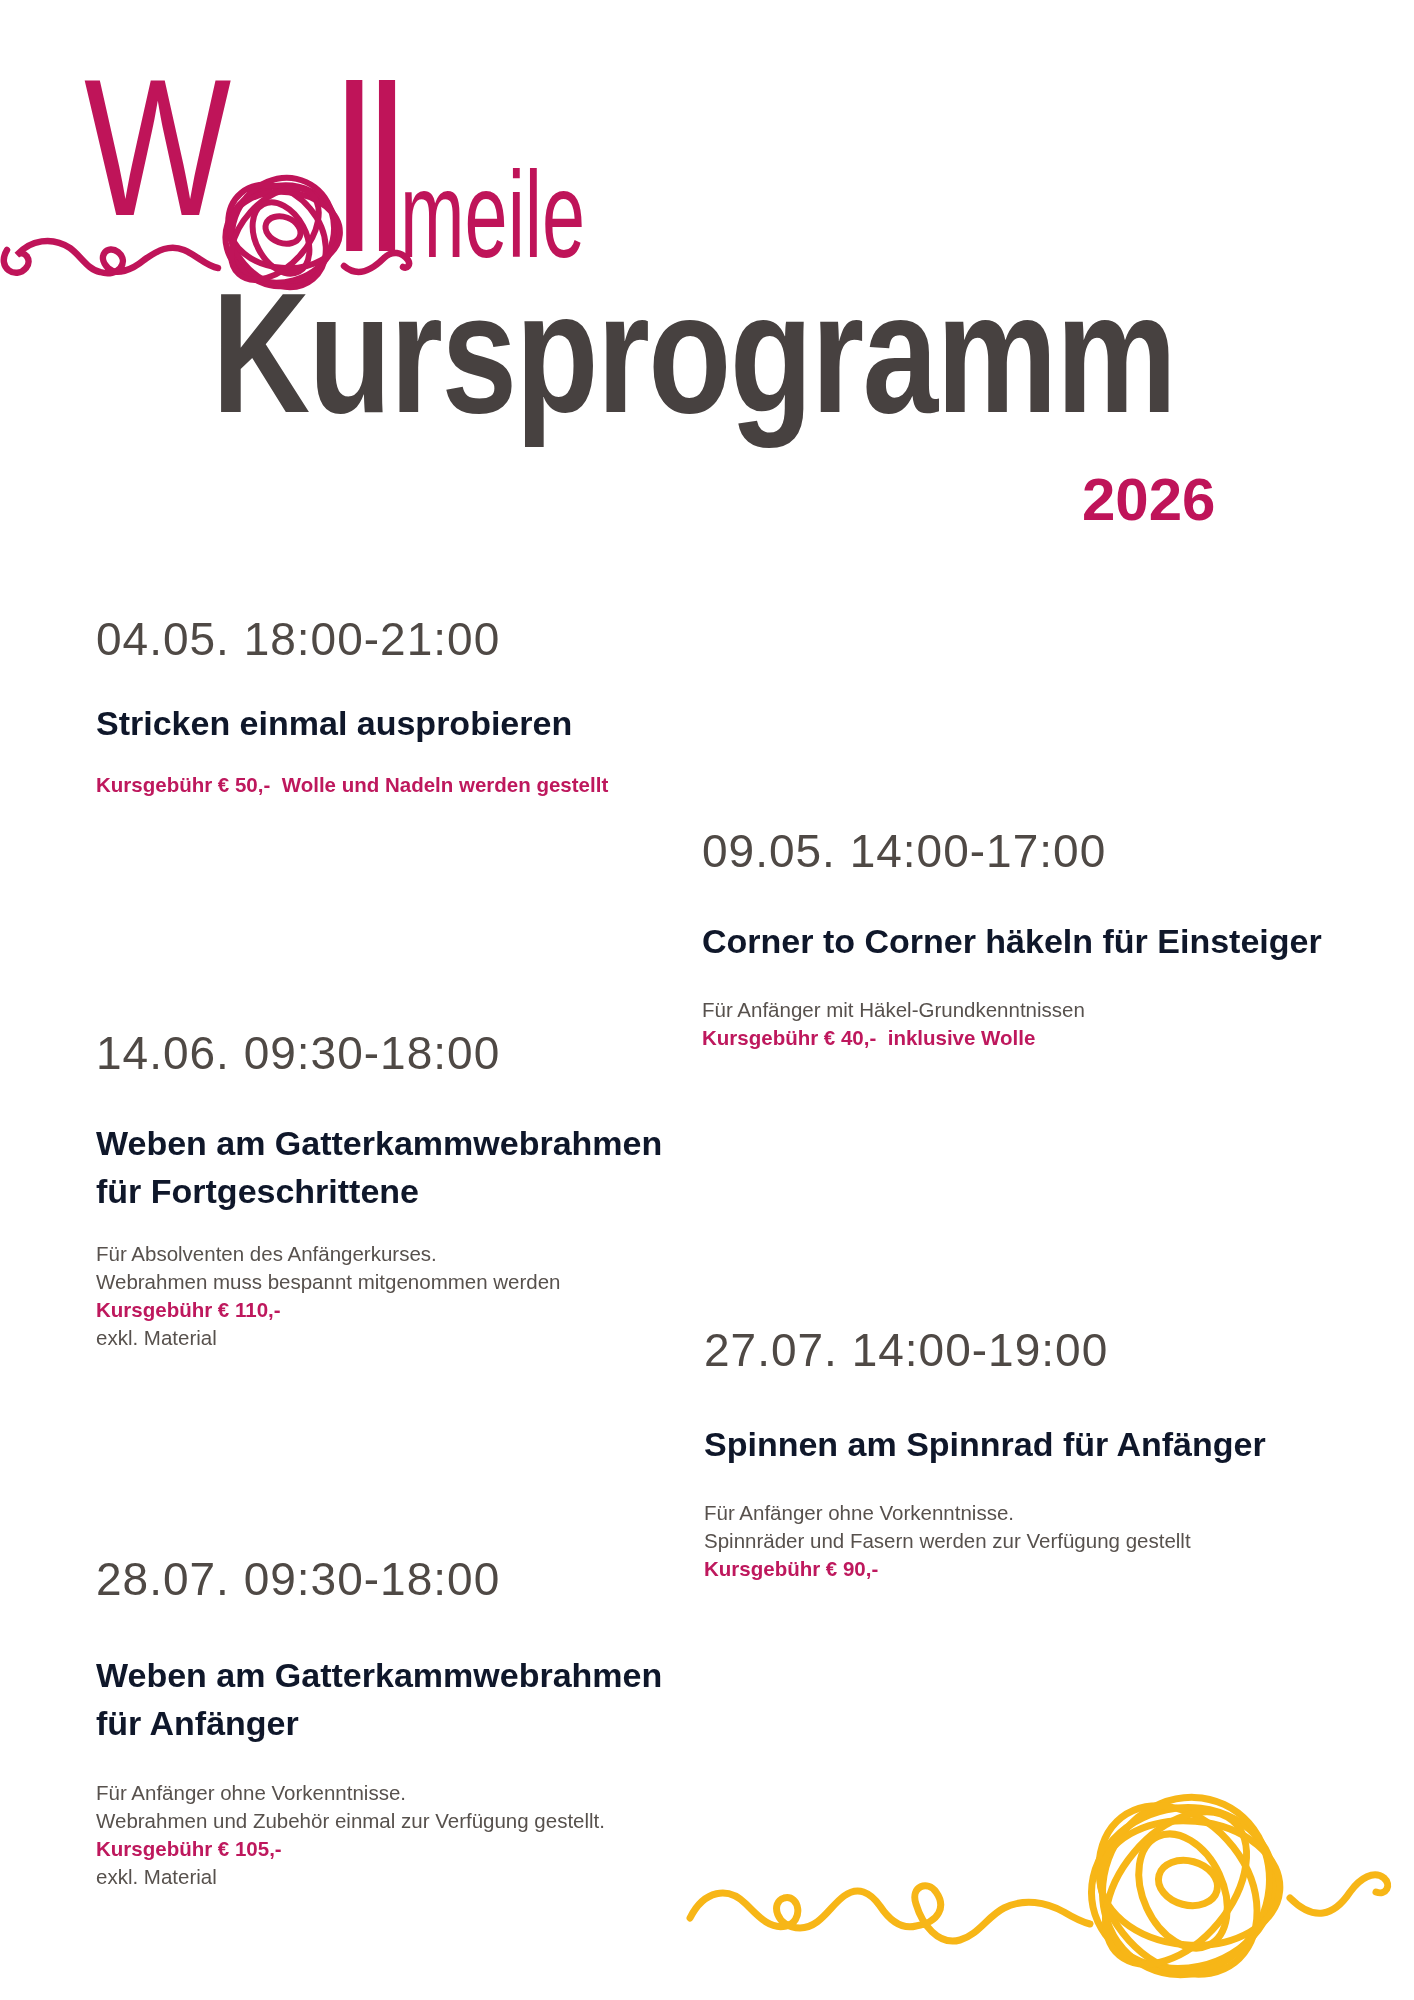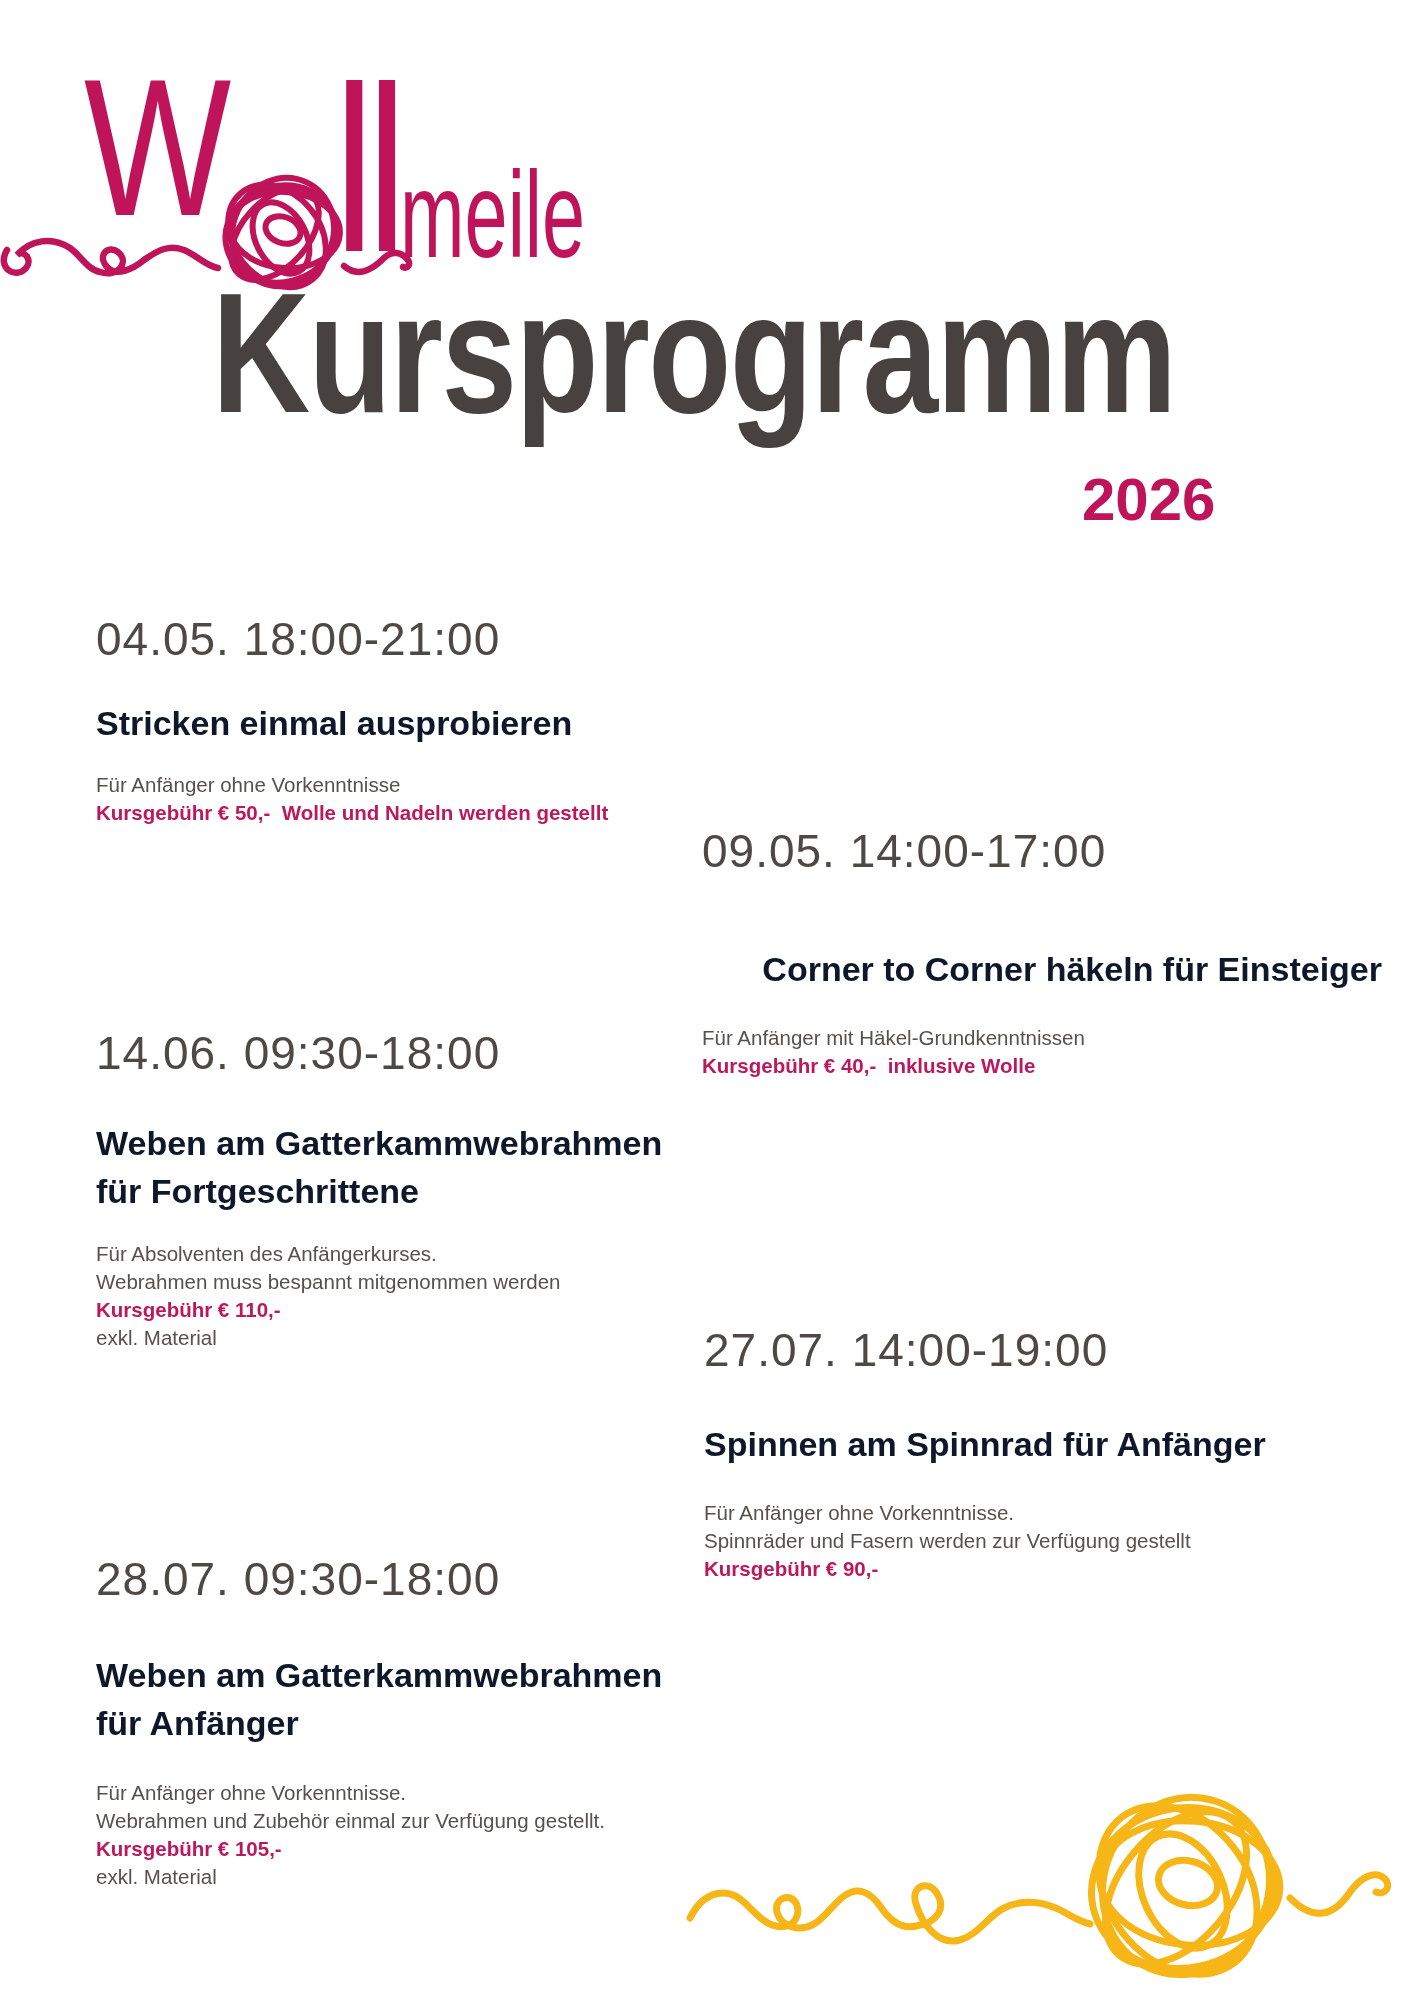--- a/index.html
+++ b/index.html
@@ -48,21 +48,21 @@
   }
   .c-notes{font-size:20.5px;line-height:28px;color:#57514d;}
   .c-notes .note{white-space:pre-wrap;}
   .c-notes .note.bold{font-weight:700;color:#be185d;}
   #c1{left:96px;top:616px;width:640px;}
   #c2{left:702px;top:828px;width:680px;}
   #c3{left:96px;top:1030px;width:640px;}
   #c4{left:704px;top:1327px;width:680px;}
   #c5{left:96px;top:1556px;width:640px;}
   #c1 .c-title{margin-top:37px;} #c1 .c-notes{margin-top:24px;}
-  #c2 .c-title{margin-top:71px;text-align:right;} #c2 .c-notes{margin-top:31px;}
+  #c2 .c-title{margin-top:43px;} #c2 .c-notes{margin-top:31px;}
   #c3 .c-title{margin-top:43px;} #c3 .c-notes{margin-top:25px;}
   #c4 .c-title{margin-top:47px;} #c4 .c-notes{margin-top:31px;}
   #c5 .c-title{margin-top:49px;} #c5 .c-notes{margin-top:32px;}
   
   #bottom-doodle{position:absolute;left:678px;top:1788px;}
 </style>
 </head>
 <body>
 
 <div id="page">
@@ -92,21 +92,20 @@
   <span id="logo-ll" class="logo-part">ll</span>
   <span id="logo-meile" class="logo-part">meile</span>
 
   <div id="main-title">Kursprogramm</div>
   <div id="year">2026</div>
 
   <div id="c1" class="course">
     <div class="c-date">04.05. 18:00-21:00</div>
     <div class="c-title">Stricken einmal ausprobieren</div>
     <div class="c-notes">
-        <div class="note">Für Anfänger ohne Vorkenntnisse</div>
         <div class="note bold">Kursgebühr € 50,-  Wolle und Nadeln werden gestellt</div>
       </div>
   </div>
 
   <div id="c2" class="course">
     <div class="c-date">09.05. 14:00-17:00</div>
     <div class="c-title">Corner to Corner häkeln für Einsteiger</div>
     <div class="c-notes">
         <div class="note">Für Anfänger mit Häkel-Grundkenntnissen</div>
         <div class="note bold">Kursgebühr € 40,-  inklusive Wolle</div>

